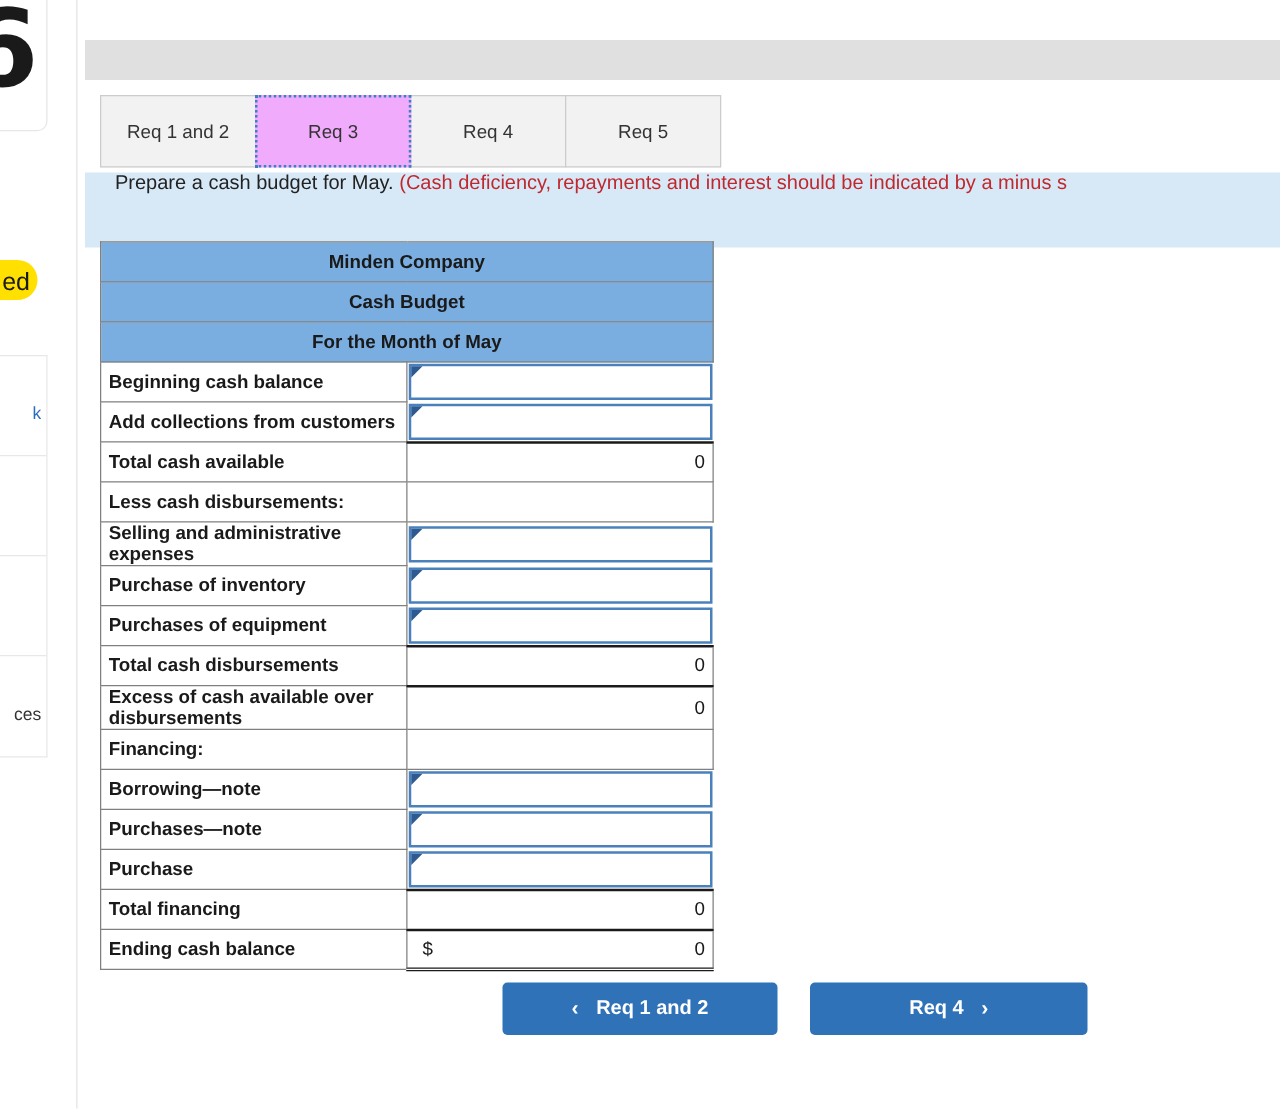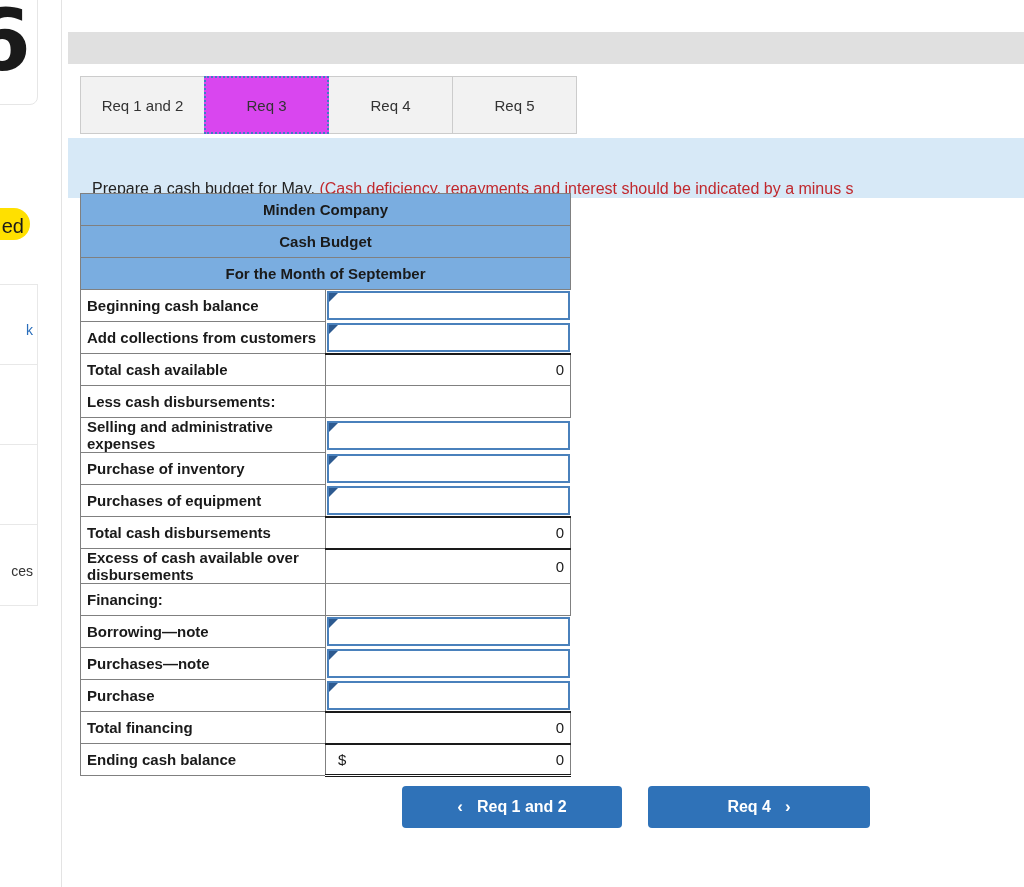--- a/index.html
+++ b/index.html
@@ -119,35 +119,35 @@
     border: 1px solid #cccccc;
     margin-right: -1px;
     display: flex;
     align-items: center;
     justify-content: center;
     font-size: 15px;
     color: #333333;
     cursor: pointer;
   }
   .tab.active {
-    background: #d946ef;
+    background: #f0abfc;
     border: 2px dotted #3b7fc4;
     position: relative;
     z-index: 2;
   }
 
   
   .banner {
     position: absolute;
     left: 0; top: 138px;
     width: 956px;
     height: 60px;
     background: #d7e9f7;
     display: flex;
-    align-items: flex-end;
+    align-items: flex-start;
     overflow: hidden;
   }
   .banner-inner {
     padding-left: 24px;
     font-size: 16px;
     color: #222222;
     white-space: nowrap;
   }
   .banner-red { color: #c0282d; }
 
@@ -294,21 +294,21 @@
 
     <table class="budget">
       <tbody>
         <tr>
           <td class="hdr" colspan="2">Minden Company</td>
         </tr>
         <tr>
           <td class="hdr" colspan="2">Cash Budget</td>
         </tr>
         <tr>
-          <td class="hdr" colspan="2">For the Month of September</td>
+          <td class="hdr" colspan="2">For the Month of May</td>
         </tr>
 
         <tr>
           <td class="lbl">Beginning cash balance</td>
           <td class="val input-cell">
             <div class="inputbox"></div>
           </td>
         </tr>
         <tr>
           <td class="lbl">Add collections from customers</td>

